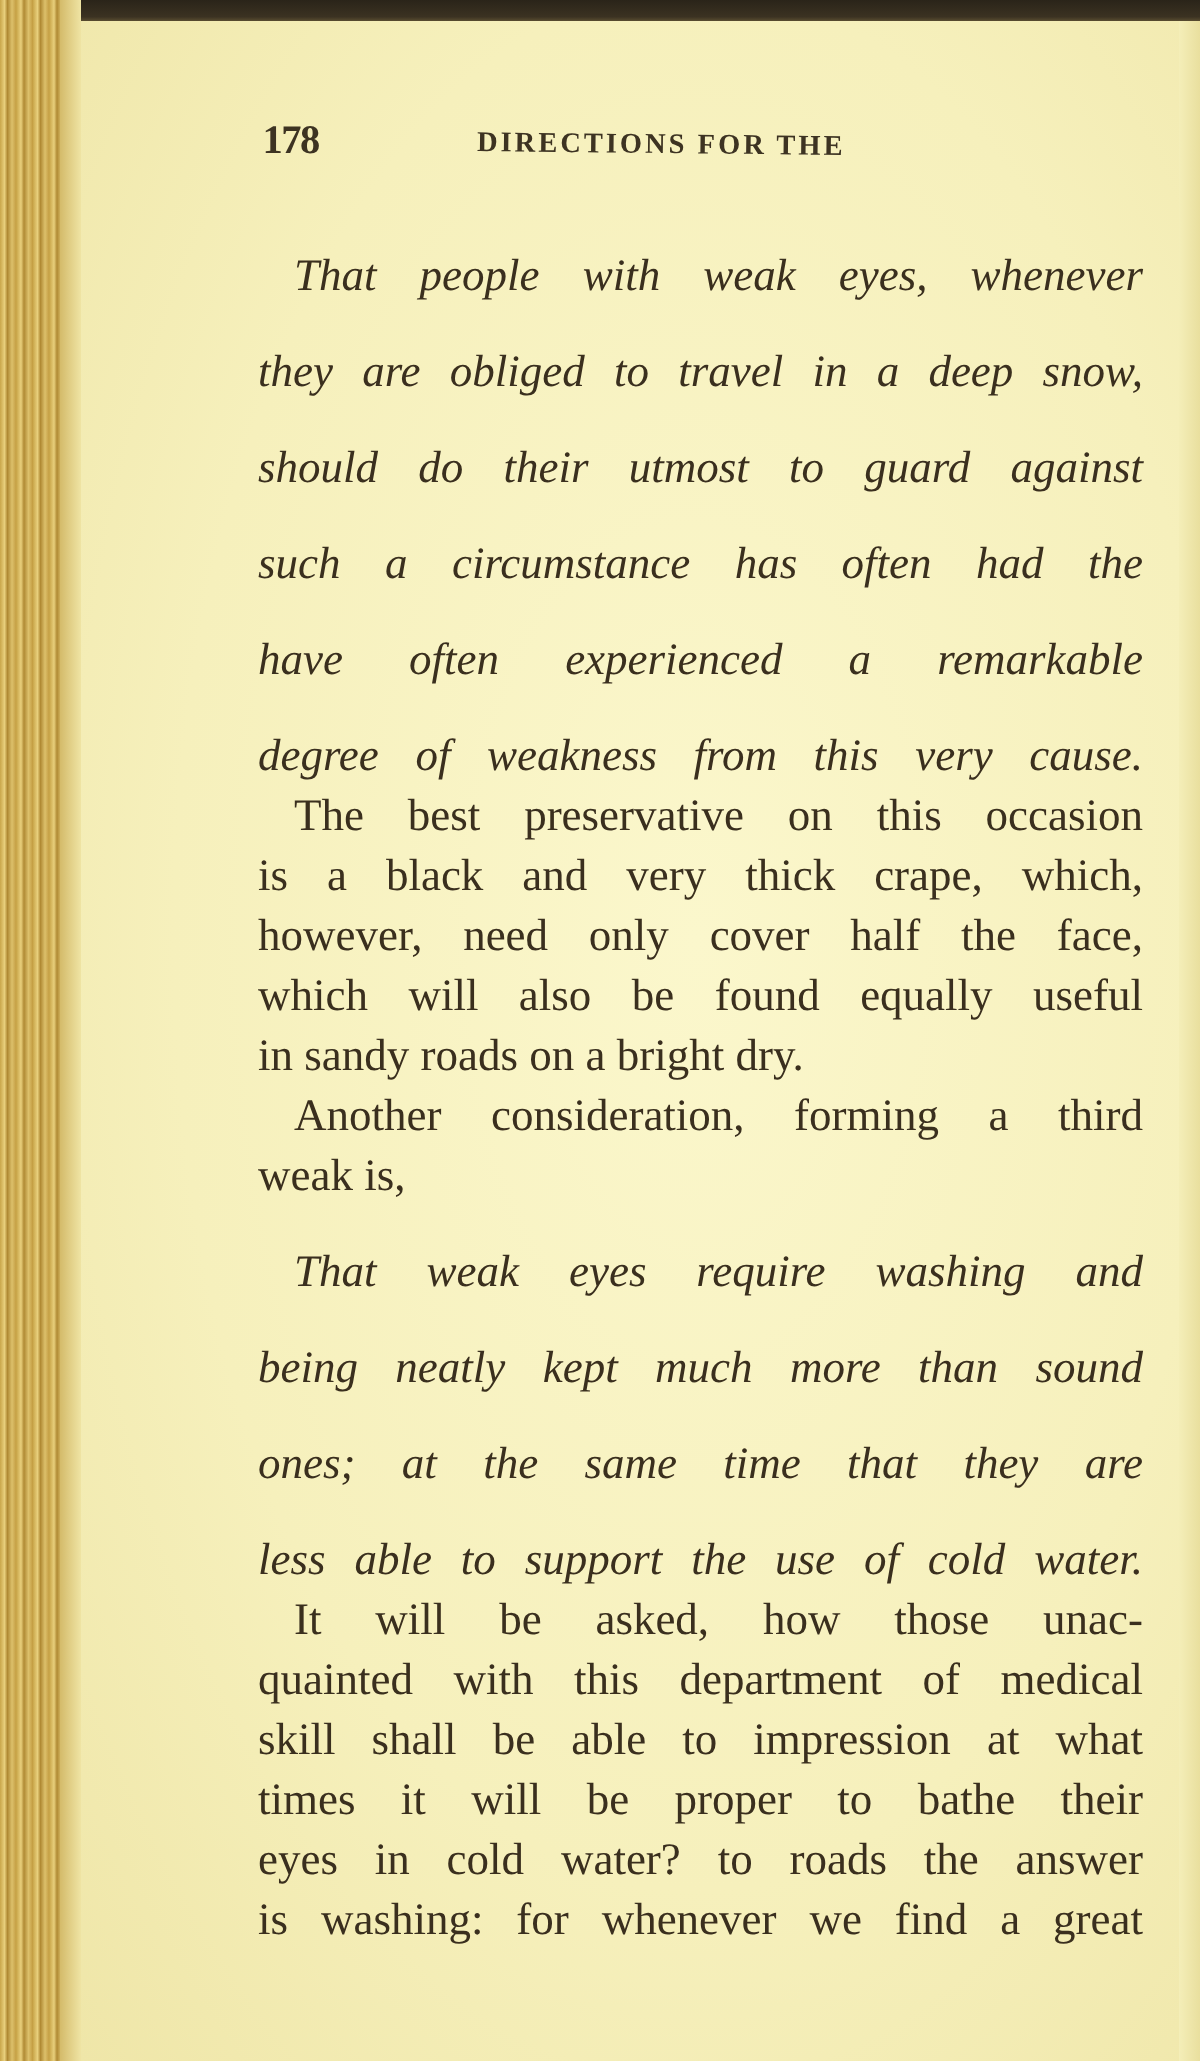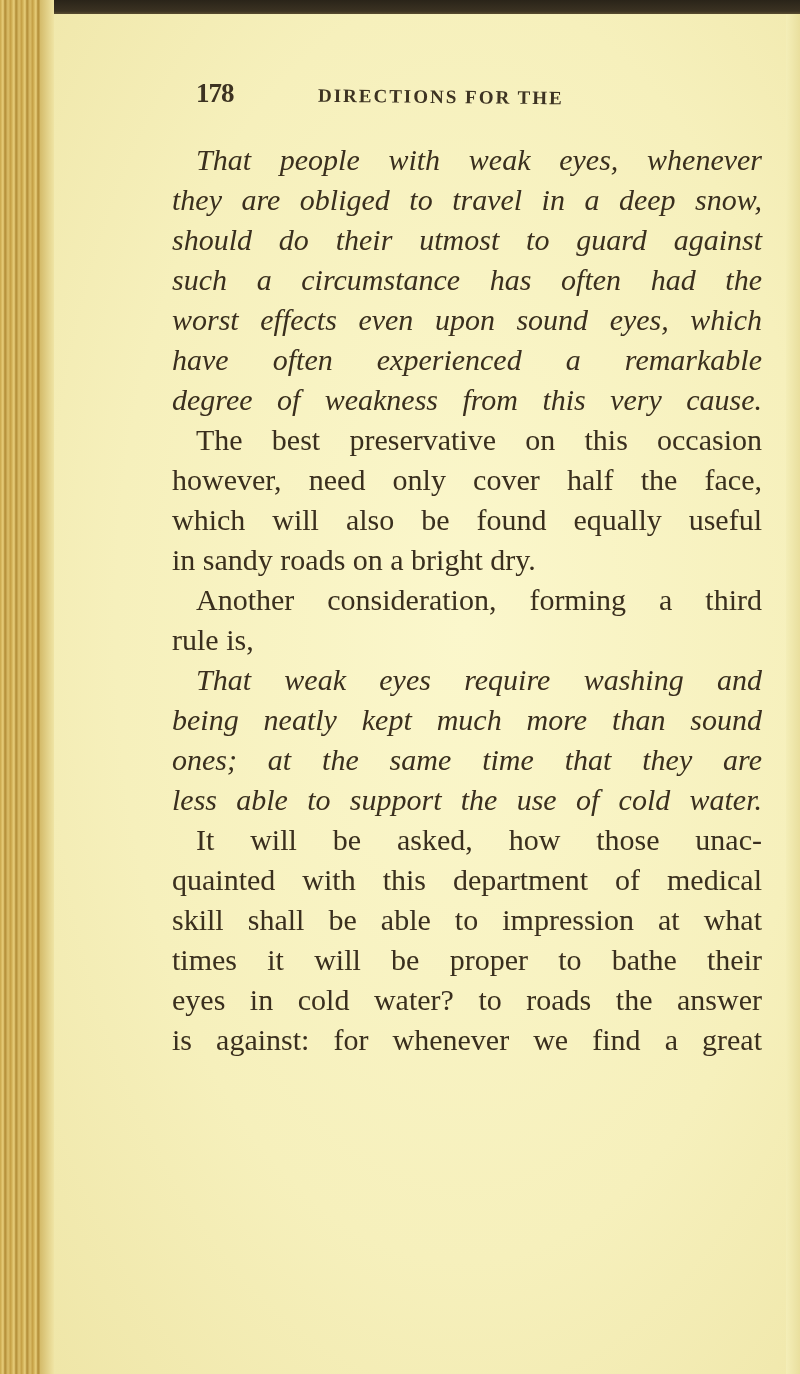--- a/index.html
+++ b/index.html
@@ -29,35 +29,34 @@
     position: absolute; right: 0; top: 14px; width: 14px; height: 1360px;
     background: linear-gradient(90deg, #f4eeb8, #e9df9e);
   }
   .running-head {
     position: absolute; left: 175px; top: 78px; width: 560px; height: 34px;
     color: #3d3322;
   }
   .page-number {
     position: absolute; left: 0; top: 0; font-size: 27px; font-weight: bold;
     letter-spacing: -1px;
-    margin-left: 21px;
   }
   .head-title {
     position: absolute; left: 143px; top: 8px; font-size: 19px; font-weight: bold;
     letter-spacing: 2px; transform: rotate(0.6deg);
   }
   .body-text {
     position: absolute; left: 172px; top: 140px; width: 590px;
     color: #3a2f1e; font-size: 30px; line-height: 40px;
   }
   .line {
     white-space: nowrap; height: 40px; display: block;
     text-align: justify; text-align-last: justify;
   }
-  .line.italic { font-style: italic; }
+  .line.italic { font-style: italic; margin-top: 24px; }
   .line.indent { padding-left: 24px; }
   .line.last { text-align-last: left; }
 </style>
 </head>
 <body>
 
 <div class="top-band"></div>
 <div class="page-edges"></div>
 <div class="gutter"></div>
 <div class="page"></div>
@@ -66,32 +65,32 @@
 <div class="running-head">
   <span class="page-number">178</span>
   <span class="head-title">DIRECTIONS FOR THE</span>
 </div>
 
 <div class="body-text" id="body-text">
     <span class="line italic indent">That people with weak eyes, whenever</span>
     <span class="line italic">they are obliged to travel in a deep snow,</span>
     <span class="line italic">should do their utmost to guard against</span>
     <span class="line italic">such a circumstance has often had the</span>
-    <span class="line italic">worst effects even upon sound eyes, which</span>
     <span class="line italic">have often experienced a remarkable</span>
     <span class="line italic">degree of weakness from this very cause.</span>
     <span class="line indent">The best preservative on this occasion</span>
+    <span class="line ">is a black and very thick crape, which,</span>
     <span class="line ">however, need only cover half the face,</span>
     <span class="line ">which will also be found equally useful</span>
     <span class="line last">in sandy roads on a bright dry.</span>
     <span class="line indent">Another consideration, forming a third</span>
-    <span class="line last">rule is,</span>
+    <span class="line last">weak is,</span>
     <span class="line italic indent">That weak eyes require washing and</span>
     <span class="line italic">being neatly kept much more than sound</span>
     <span class="line italic">ones; at the same time that they are</span>
     <span class="line italic">less able to support the use of cold water.</span>
     <span class="line indent">It will be asked, how those unac-</span>
     <span class="line ">quainted with this department of medical</span>
     <span class="line ">skill shall be able to impression at what</span>
     <span class="line ">times it will be proper to bathe their</span>
     <span class="line ">eyes in cold water? to roads the answer</span>
-    <span class="line ">is against: for whenever we find a great</span>
+    <span class="line ">is washing: for whenever we find a great</span>
   </div>
 
 </body></html>

